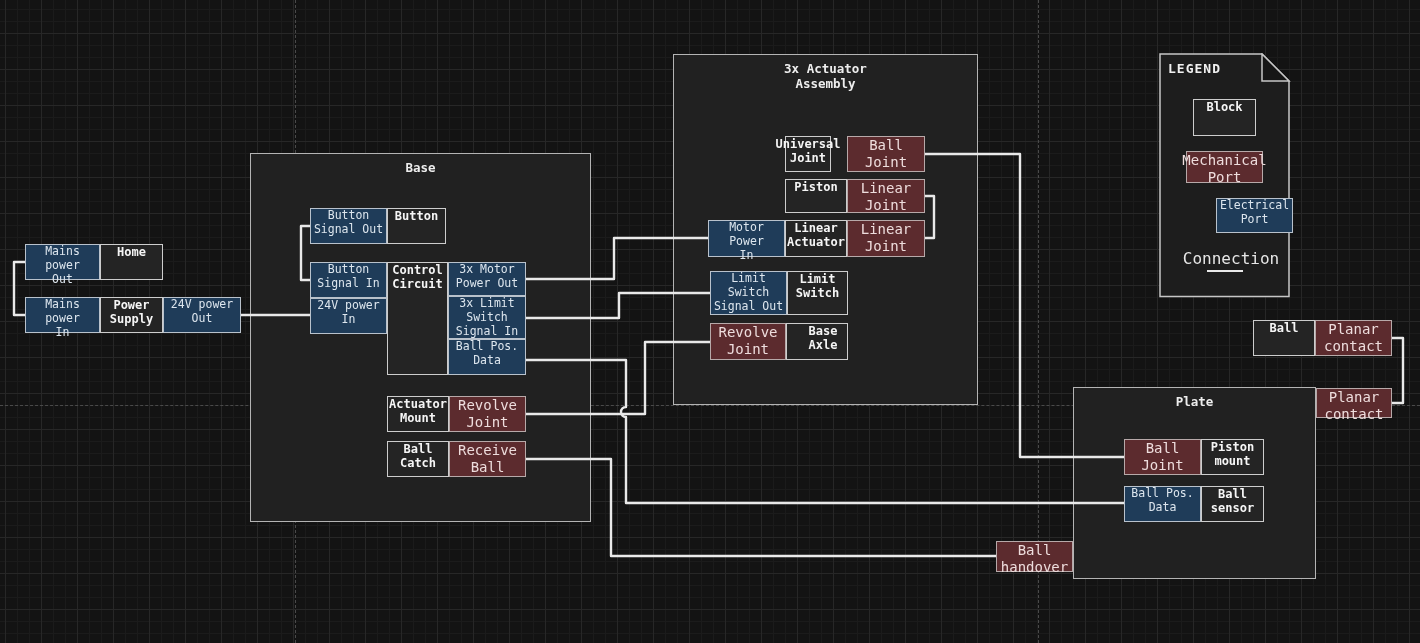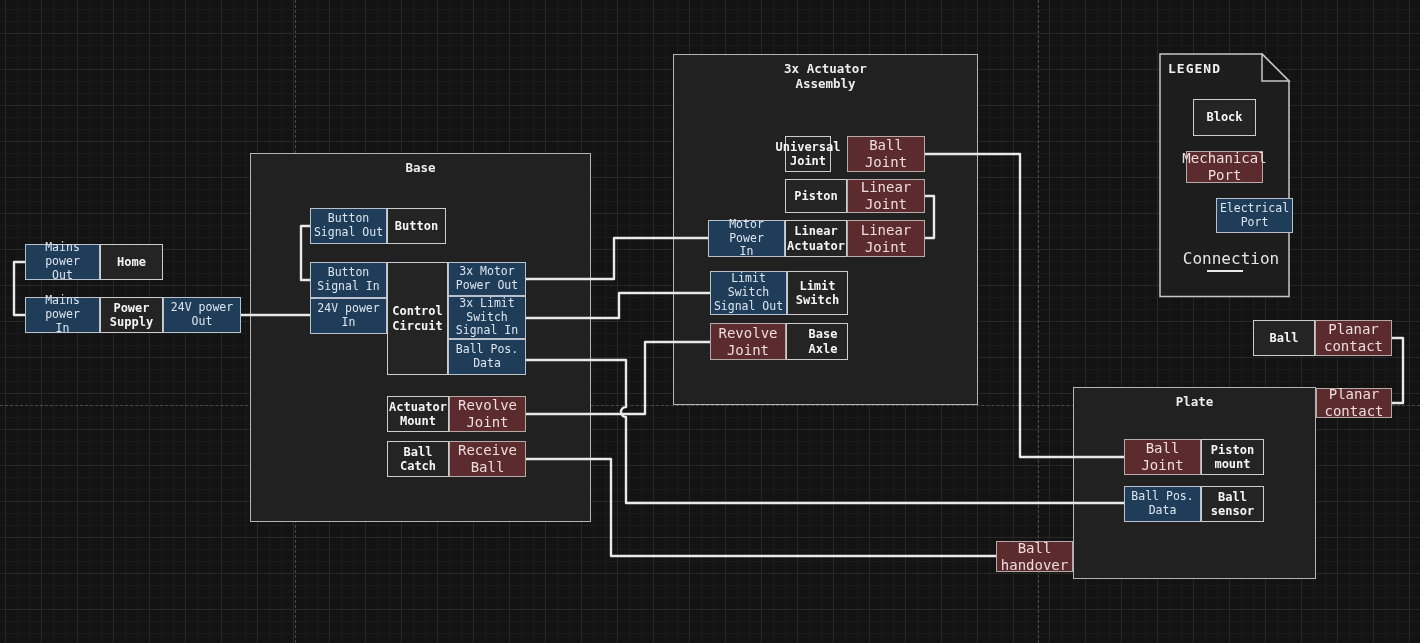--- a/index.html
+++ b/index.html
@@ -20,21 +20,21 @@
   .container{
     position:absolute;background:#212121;border:1.5px solid #b4b4b4;
     box-sizing:border-box;z-index:2;
   }
   .container .title{
     position:absolute;top:6px;left:0;right:0;text-align:center;
     color:#ededed;font-size:12.5px;font-weight:bold;line-height:1.2;white-space:pre-line;
   }
   svg.connections{position:absolute;left:0;top:0;z-index:3;}
   .shape{
-    position:absolute;box-sizing:border-box;display:flex;align-items:center;justify-content:center;
+    position:absolute;box-sizing:border-box;display:flex;justify-content:center;
     z-index:4;text-align:center;
   }
   .shape .lbl{white-space:pre-line;line-height:1.2;}
   .block{background:#242424;border:1.4px solid #cdcdcd;}
   .block .lbl{color:#f5f5f5;font-size:12px;font-weight:bold;}
   .eport{background:#1f3c59;border:1.4px solid #b9c2cc;}
   .eport .lbl{color:#dde6ee;font-size:11.5px;}
   .mport{background:#5c2b2e;border:1.4px solid #b7a9a9;}
   .mport .lbl{color:#eedddd;font-size:14px;}
   

